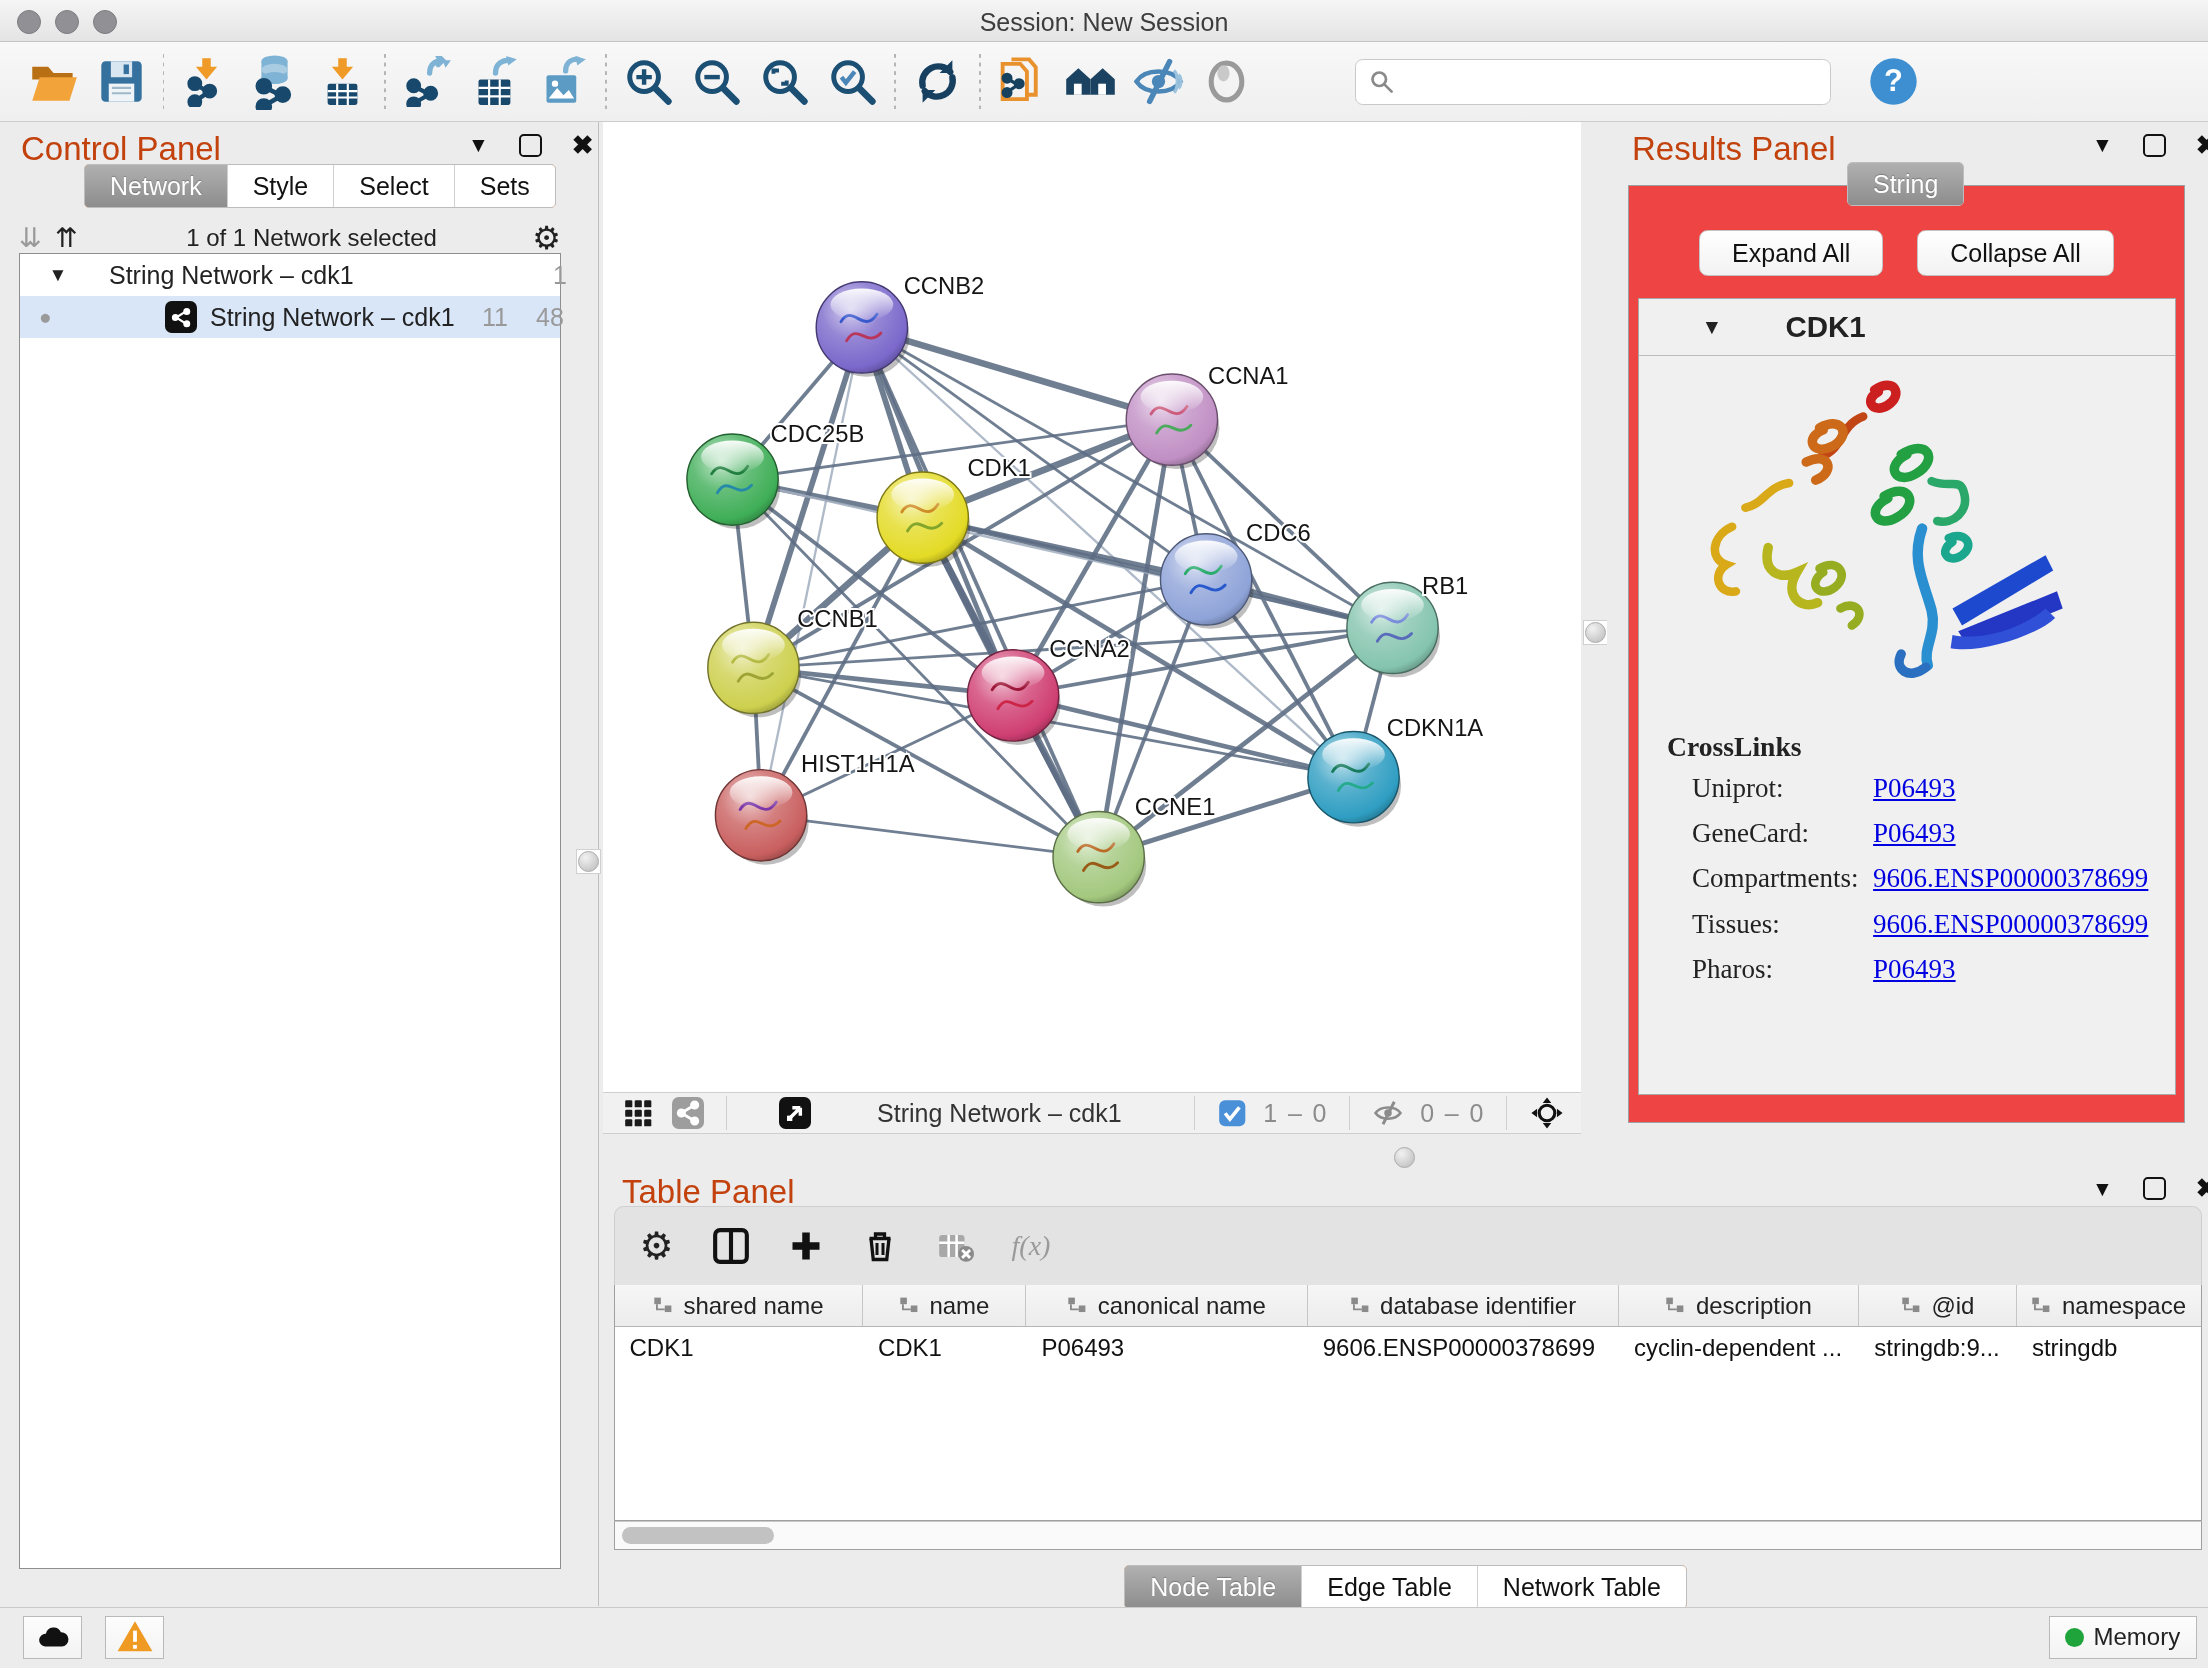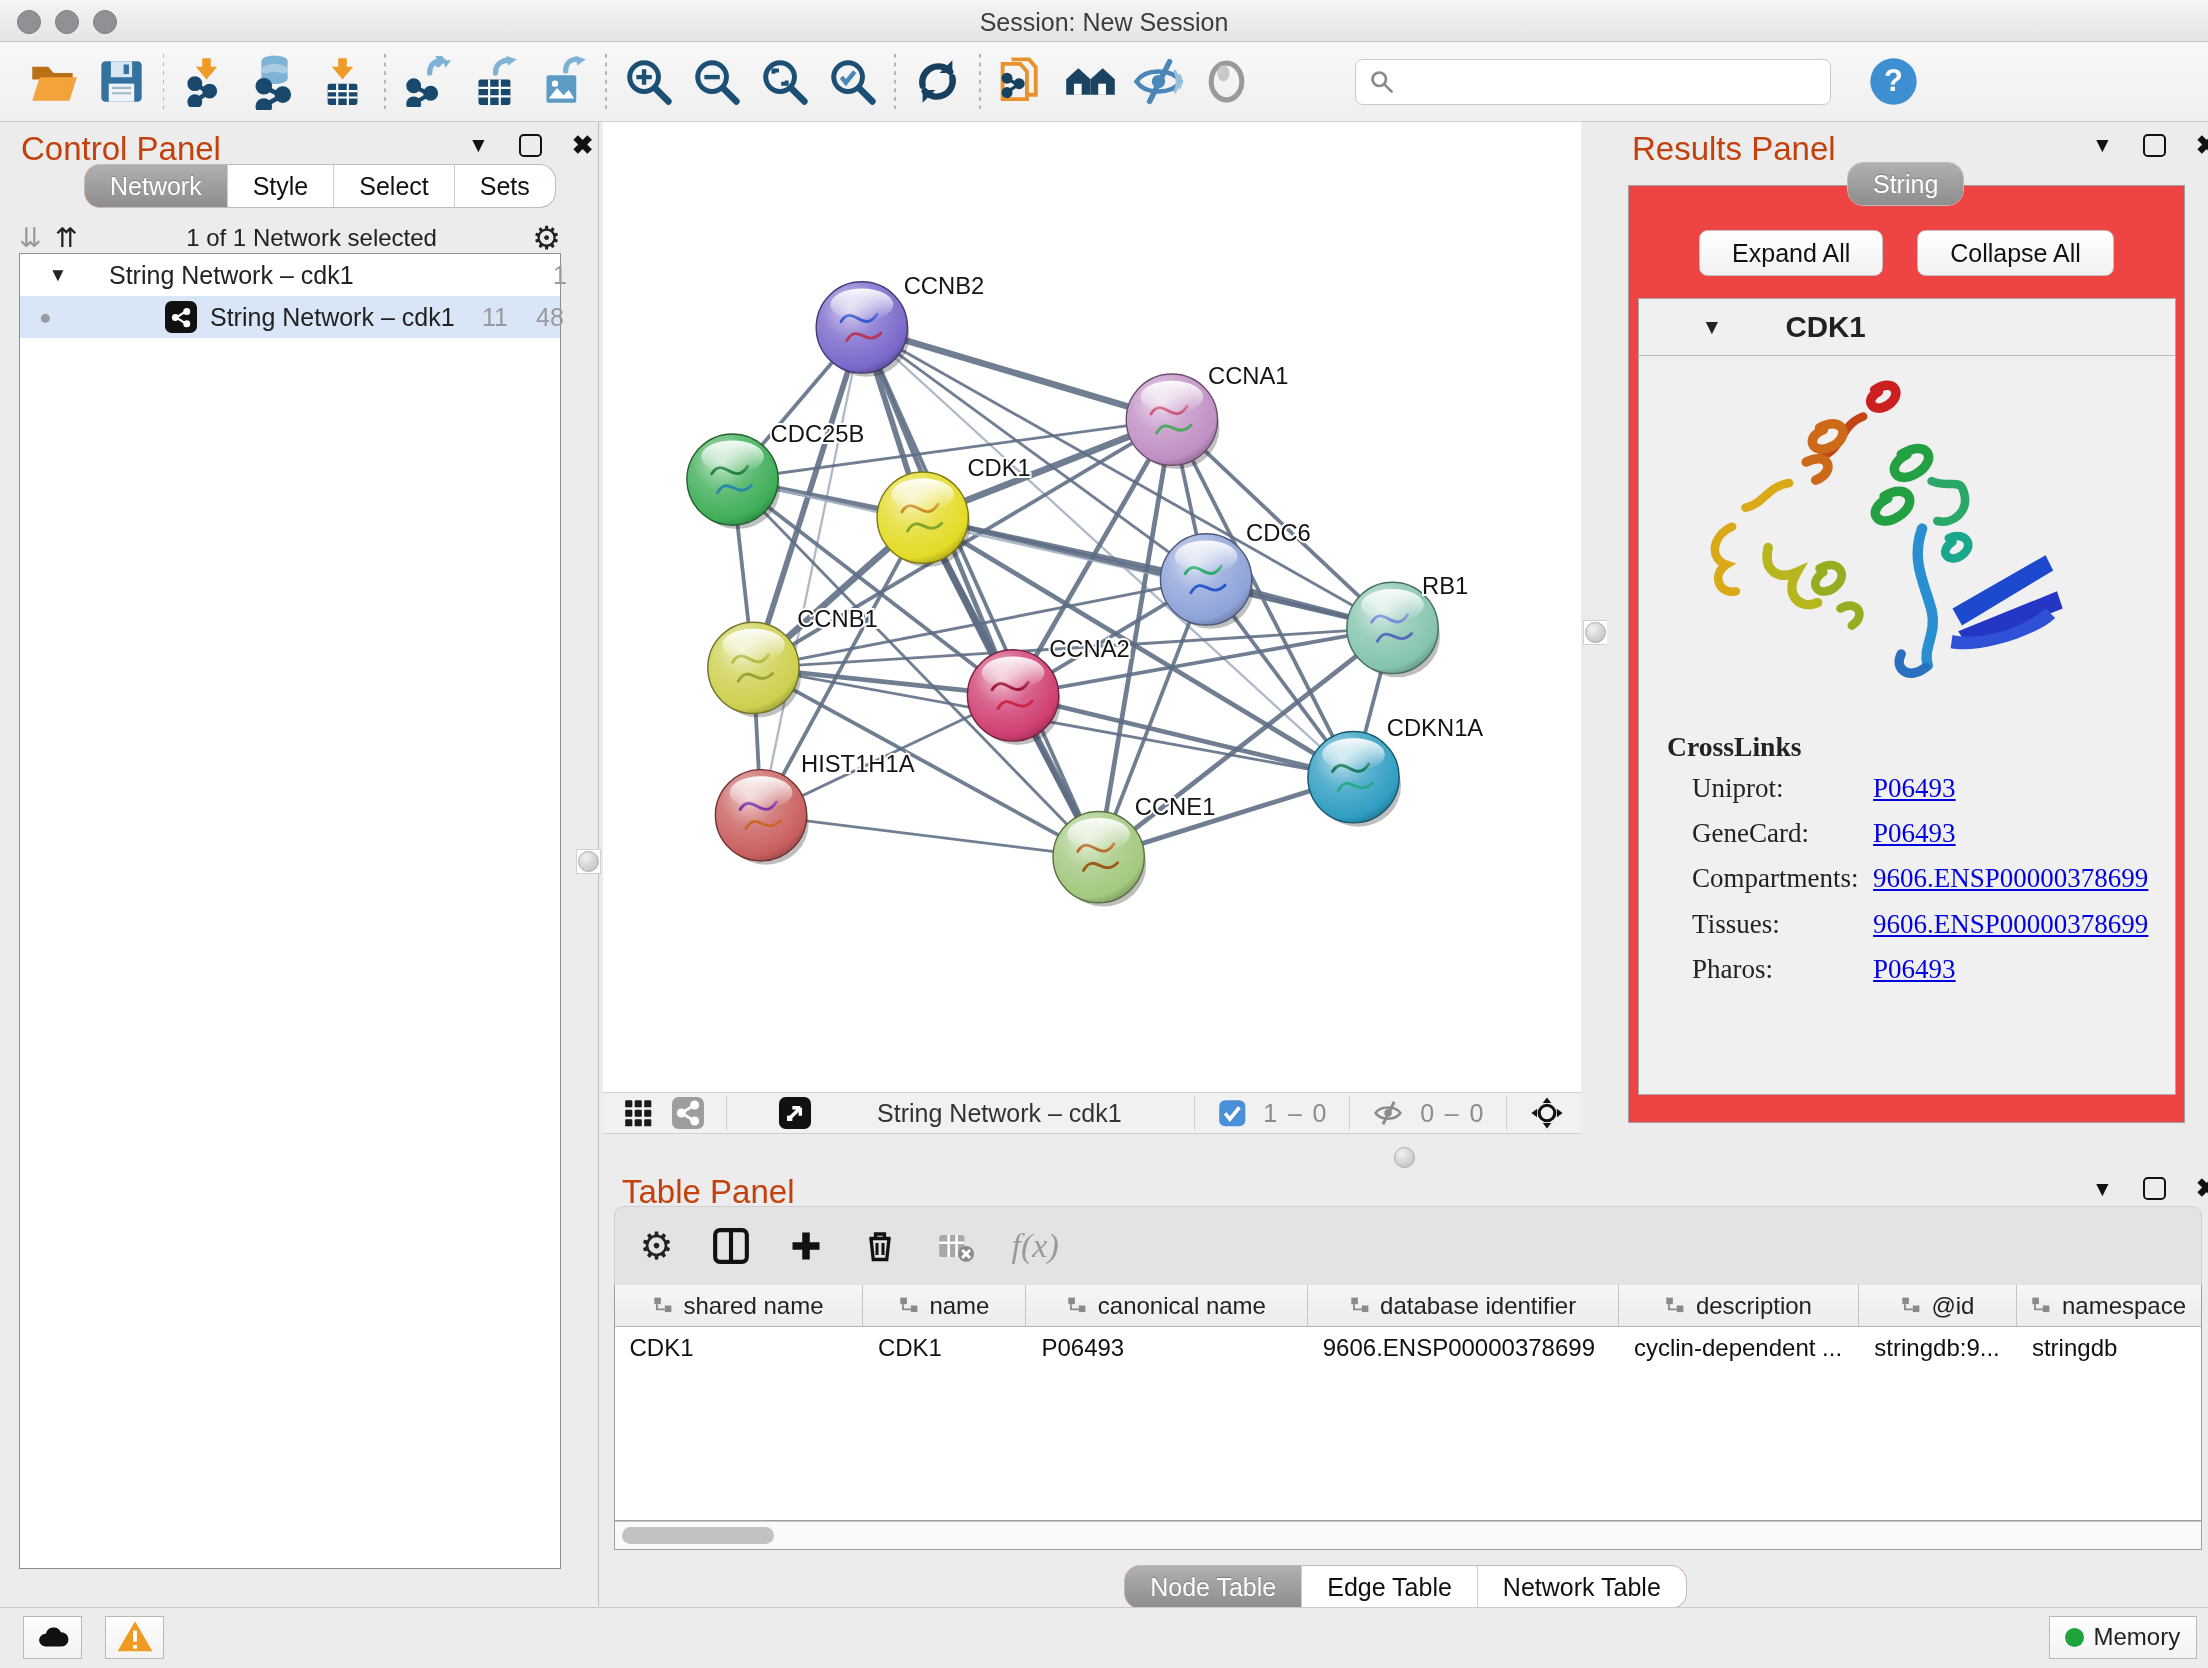--- a/index.html
+++ b/index.html
@@ -28,21 +28,21 @@
   .searchbox input { border:none; outline:none; font-size:24px; width:399px; margin-left:9.5px;
     font-family:"Liberation Sans", sans-serif; background:transparent; }
 
   
   .panel-head { position:absolute; font-size:33px; color:#c2410c; }
   .pctl { position:absolute; display:flex; gap:30px; align-items:center; }
   .pctl .tri { font-size:21px; color:#111; }
   .pctl .sq { width:23px; height:23px; border:2.9px solid #111; border-radius:4.8px; }
   .pctl .x { font-size:26px; font-weight:bold; color:#111; }
 
-  .tabset { display:flex; border:1px solid #bdbdbd; border-radius:16px; overflow:hidden;
+  .tabset { display:flex; border:1px solid #bdbdbd; border-radius:5px; overflow:hidden;
     background:#f97316; height:44px; }
   .tabset .tab { padding:0 25px; display:flex; align-items:center; font-size:25px;
     border-right:1px solid #cfcfcf; background:#fff; color:#111; }
   .tabset .tab:last-child { border-right:none; }
   .tabset .tab.sel { background:linear-gradient(#b0b0b0,#8d8d8d); color:#fff;
     text-shadow:0 -1px 1px rgba(0,0,0,.25); }
 
   
   .control-panel { position:absolute; left:0; top:122px; width:599px; height:1484px;
     background:#ececec; border-right:1px solid #c0c0c0; }
@@ -95,21 +95,21 @@
   .xl-row { display:flex; margin-bottom:14.3px; }
   .xl-row .lbl { width:181px; margin-left:25px; }
   .xl-row a { color:#0000e0; text-decoration:underline; }
 
   
   .table-panel { position:absolute; left:603px; top:1177px; width:1605px; height:428px; background:#ececec; }
   .tp-toolbar { position:absolute; left:10.5px; top:28.5px; width:1588px; height:80px;
     background:#e3e3e3; border:1px solid #cfcfcf; border-radius:9.5px 9.5px 0 0;
     display:flex; align-items:center; gap:38px; padding-left:25px; }
   .tp-ic { display:flex; align-items:center; }
-  .fx { font-family:"Liberation Serif", serif; font-style:italic; font-size:34px; color:#9a9a9a; }
+  .fx { font-family:"Liberation Serif", serif; font-style:italic; font-size:28px; color:#9a9a9a; }
   .grid-table { position:absolute; left:10.5px; top:108px; width:1588px; height:236px;
     background:#fff; border:1px solid #9f9f9f; border-top:none; overflow:hidden; }
   .thead { display:flex; height:42px; background:linear-gradient(#f6f6f6,#ececec);
     border-bottom:1px solid #b5b5b5; }
   .th { display:flex; align-items:center; justify-content:center; gap:9.5px;
     border-right:1px solid #c6c6c6; font-size:24px; color:#222; }
   .trow { display:flex; height:42px; }
   .td { font-size:24px; display:flex; align-items:center; padding-left:15px; color:#111;
     white-space:nowrap; overflow:hidden; }
   .c0{width:249px;} .c1{width:164px;} .c2{width:282px;} .c3{width:312px;} .c4{width:241px;} .c5{width:158px;} .c6{width:184px; border-right:none;}

